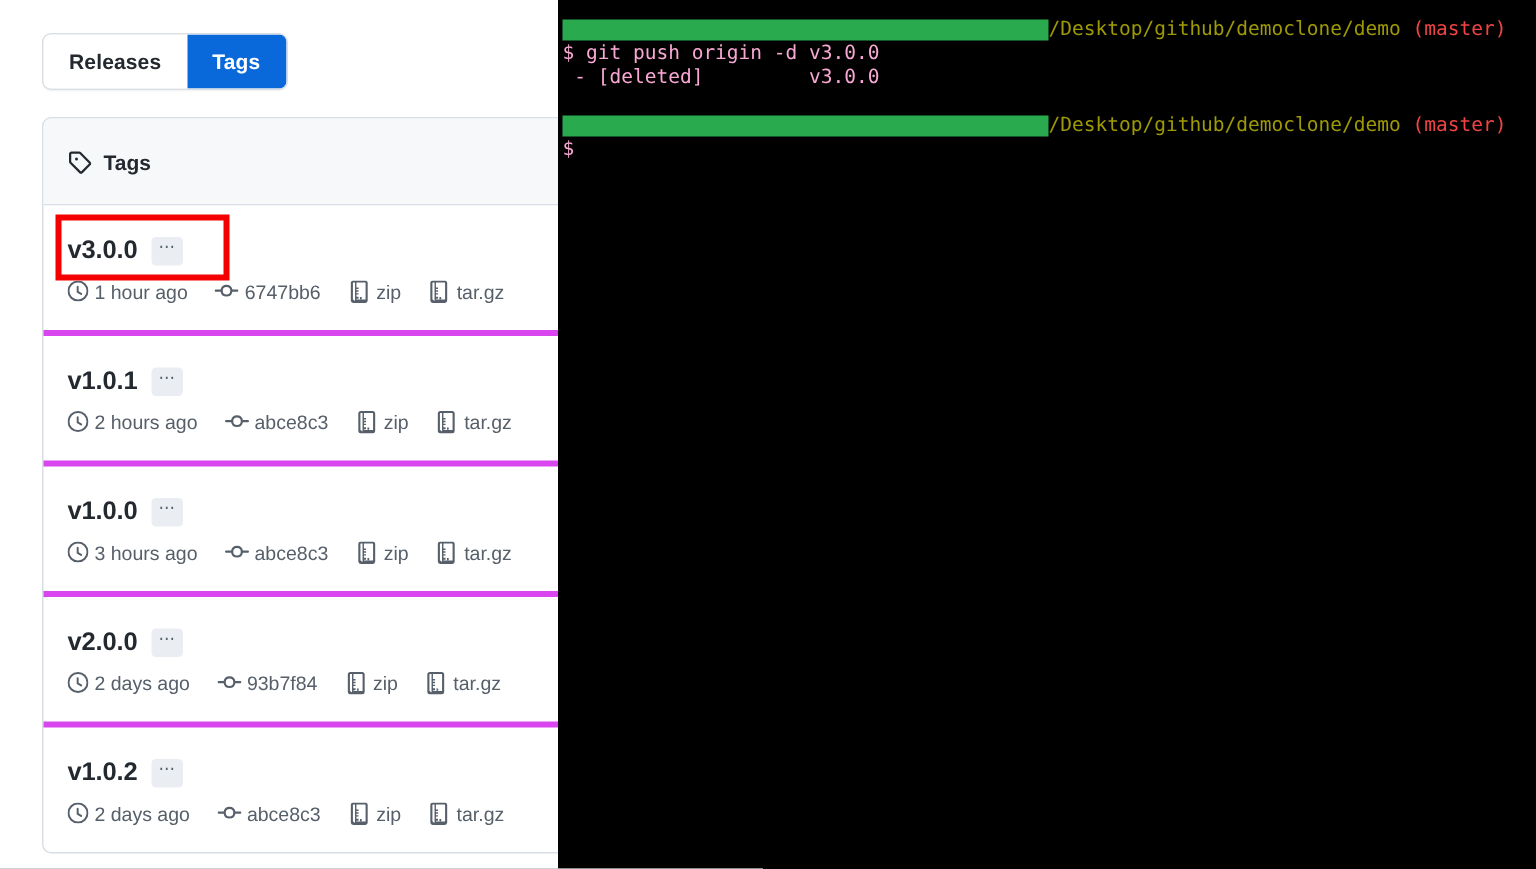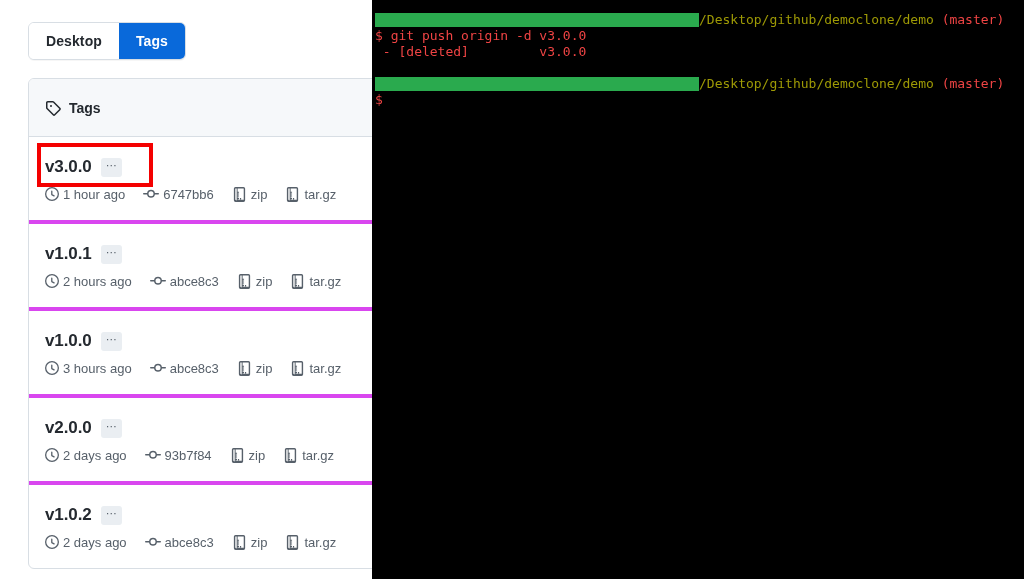--- a/index.html
+++ b/index.html
@@ -177,29 +177,29 @@
   }
   .term-spacer { height: 12px; }
   .redact-bar {
     display: inline-block;
     background: #2aaa4e;
     height: 14px;
     vertical-align: middle;
   }
   .path { color: #9e9a05; }
   .branch { color: #ef4444; }
-  .out { color: #ef4444; text-align: right; }
+  .out { color: #f9a8d4; text-align: right; }
 </style>
 </head>
 <body>
 
 <div id="github-panel">
 
   <div id="segmented-toggle">
-    <button class="seg-btn">Desktop</button>
+    <button class="seg-btn">Releases</button>
     <button class="seg-btn active">Tags</button>
   </div>
 
   <div id="tags-card">
 
     <div id="tags-card-header">
       <span class="icon">
         <svg width="16" height="16" viewBox="0 0 16 16" fill="#24292f" aria-hidden="true">
           <path d="M1 7.775V2.75C1 1.784 1.784 1 2.75 1h5.025c.464 0 .91.184 1.238.513l6.25 6.25a1.75 1.75 0 0 1 0 2.474l-5.026 5.026a1.75 1.75 0 0 1-2.474 0l-6.25-6.25A1.752 1.752 0 0 1 1 7.775Zm1.5 0c0 .066.026.13.073.177l6.25 6.25a.25.25 0 0 0 .354 0l5.025-5.025a.25.25 0 0 0 0-.354l-6.25-6.25a.25.25 0 0 0-.177-.073H2.75a.25.25 0 0 0-.25.25ZM6 5a1 1 0 1 1 0 2 1 1 0 0 1 0-2Z"></path>
         </svg>

